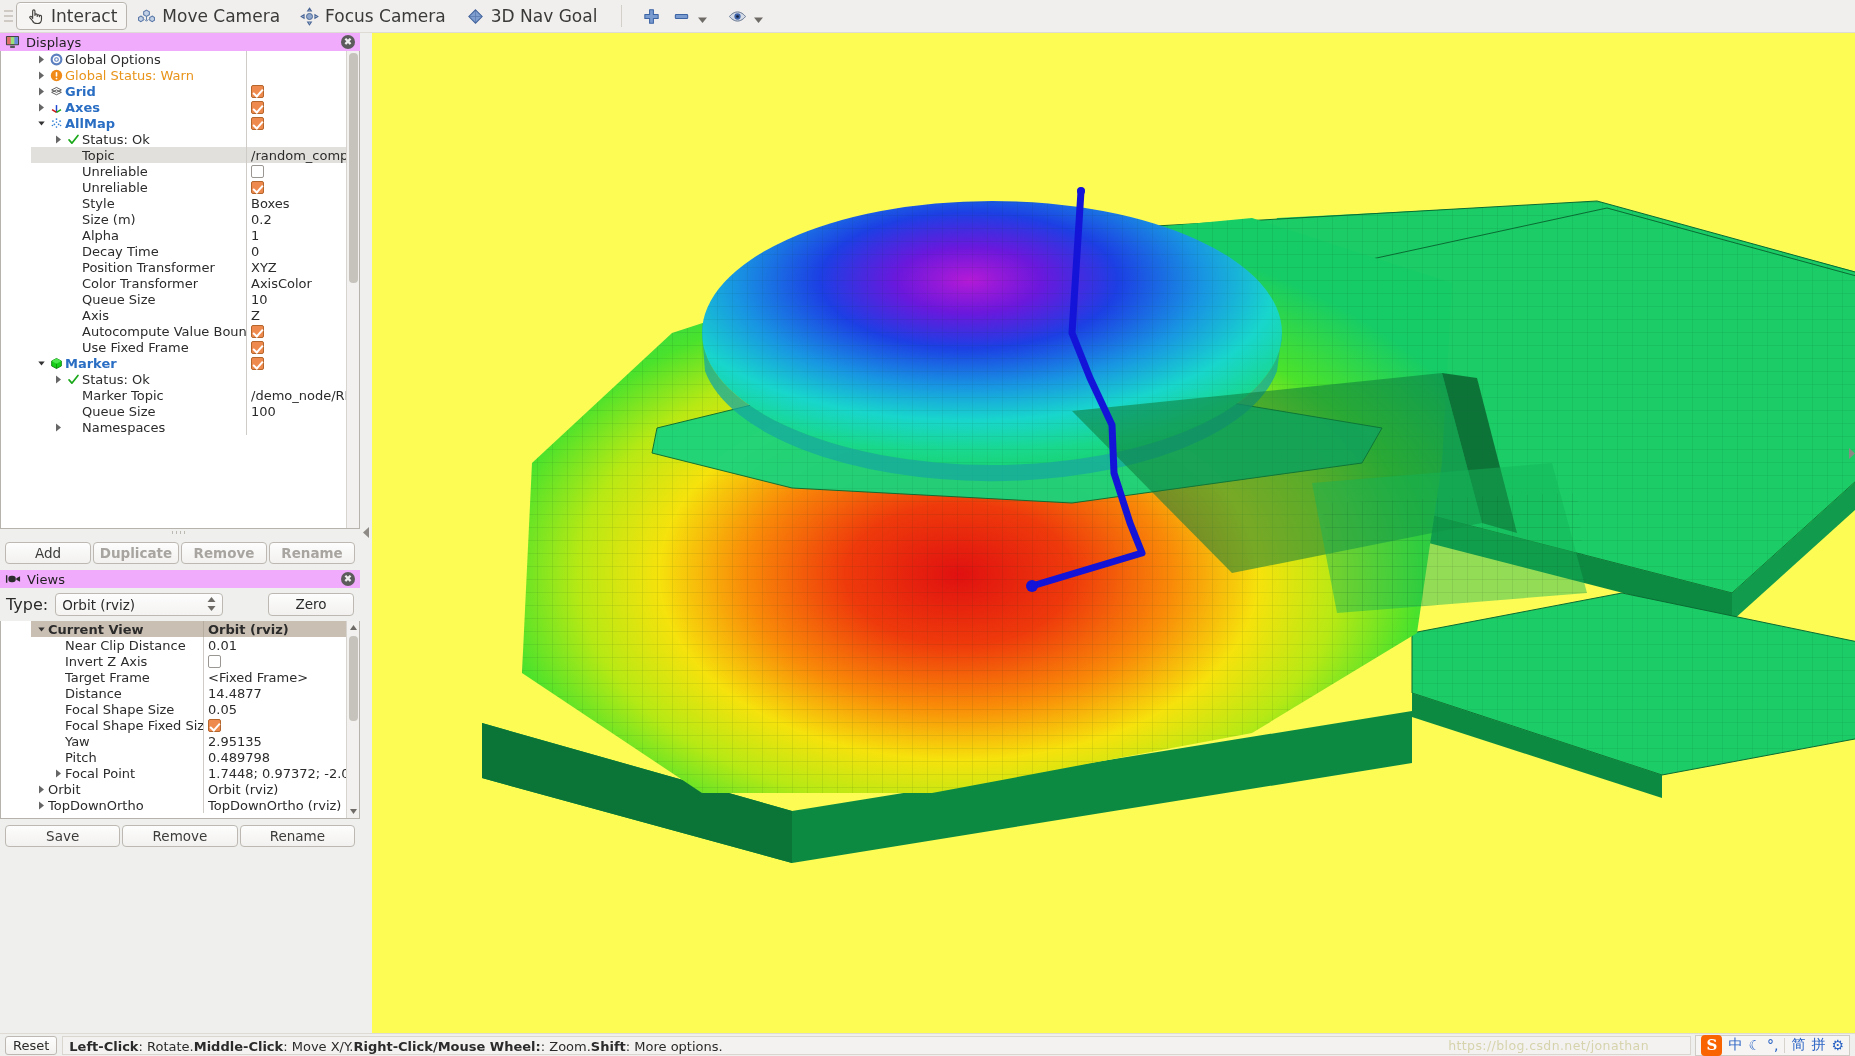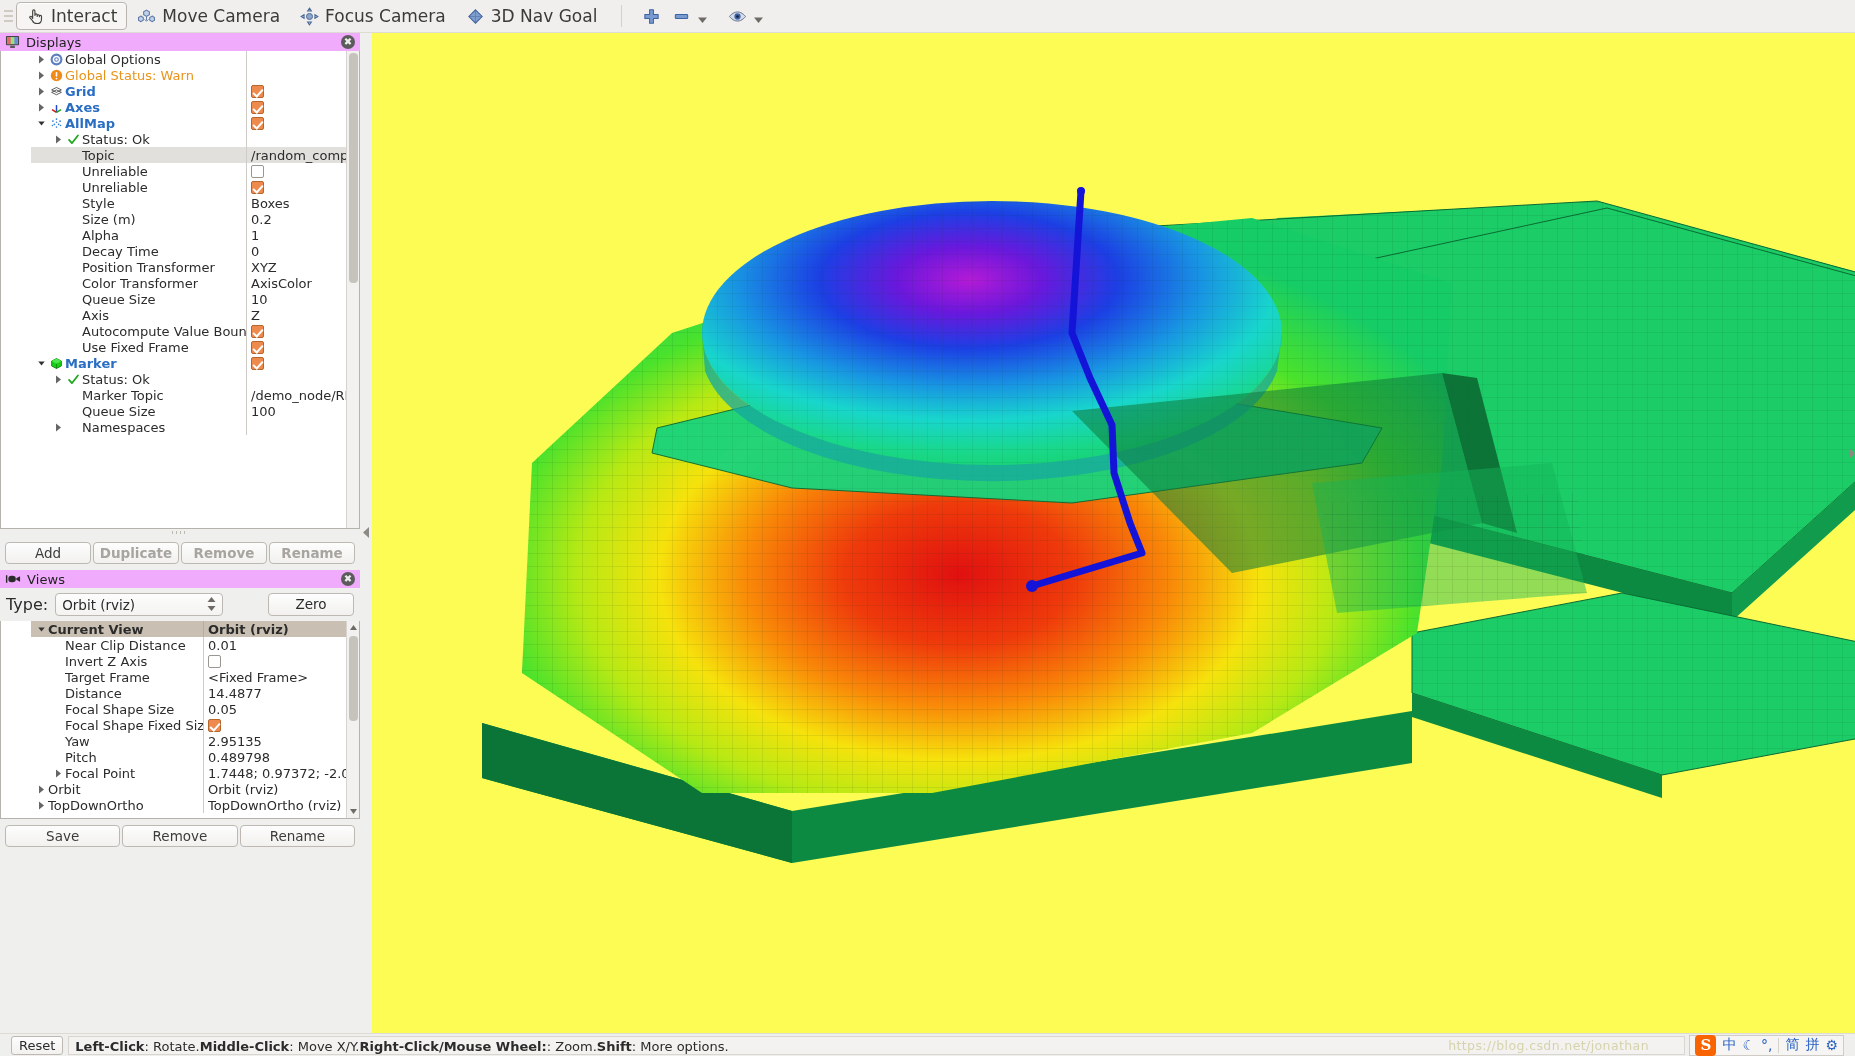--- a/index.html
+++ b/index.html
@@ -146,21 +146,21 @@
   }
   .splitter-l {
     position: absolute; left: 360px; top: 33px; width: 12px; height: 1000px;
     background: #efefed; display:flex; align-items:center; justify-content:center;
   }
   .split-arrow svg { width: 7px; height: 11px; }
 
   
   #statusbar {
     position: absolute; left: 0; bottom: 0; width: 1855px; height: 23px;
-    background: #efefed; display: flex; align-items: center; padding: 0 11px;
+    background: #efefed; display: flex; align-items: center; padding: 0 5px;
     border-top: 1px solid #dedad4;
   }
   #reset-btn {
     height: 19px; min-width: 42px; padding: 0 7px; border: 1px solid #bdb9b2;
     border-radius: 3px; background: linear-gradient(#fdfdfd,#f2f1ef);
     font-size: 13px; line-height: 17px; text-align:center; margin-right: 5px;
   }
   #status-text {
     flex: 1; height: 19px; border: 1px solid #d9d5cf; background: #f3f2f0;
     display: flex; align-items: flex-end; padding-left: 6px; font-size: 13px;

